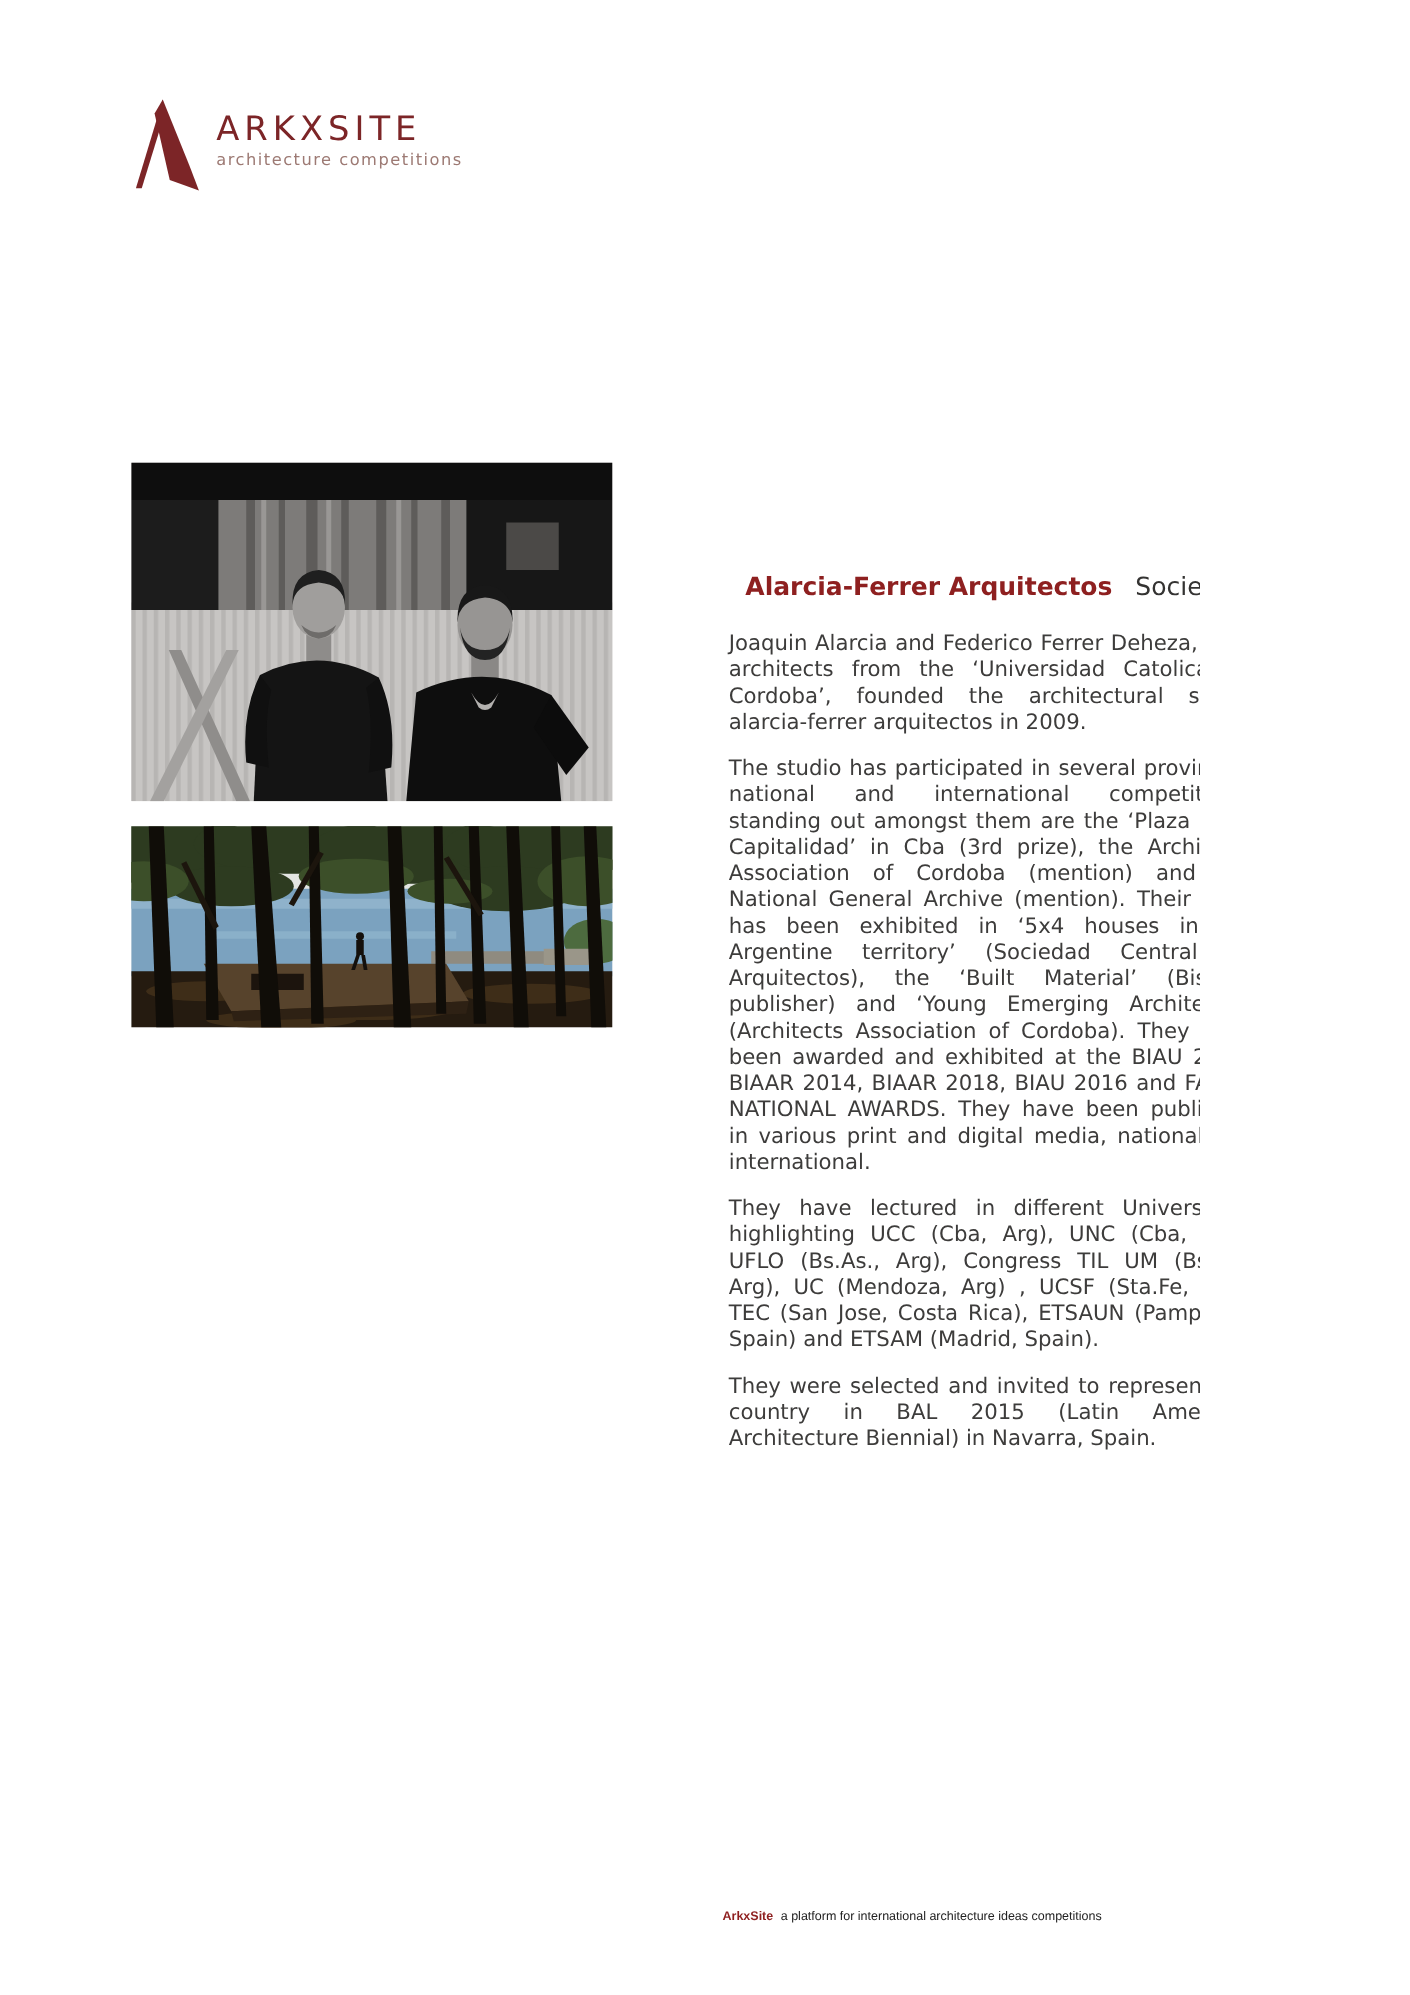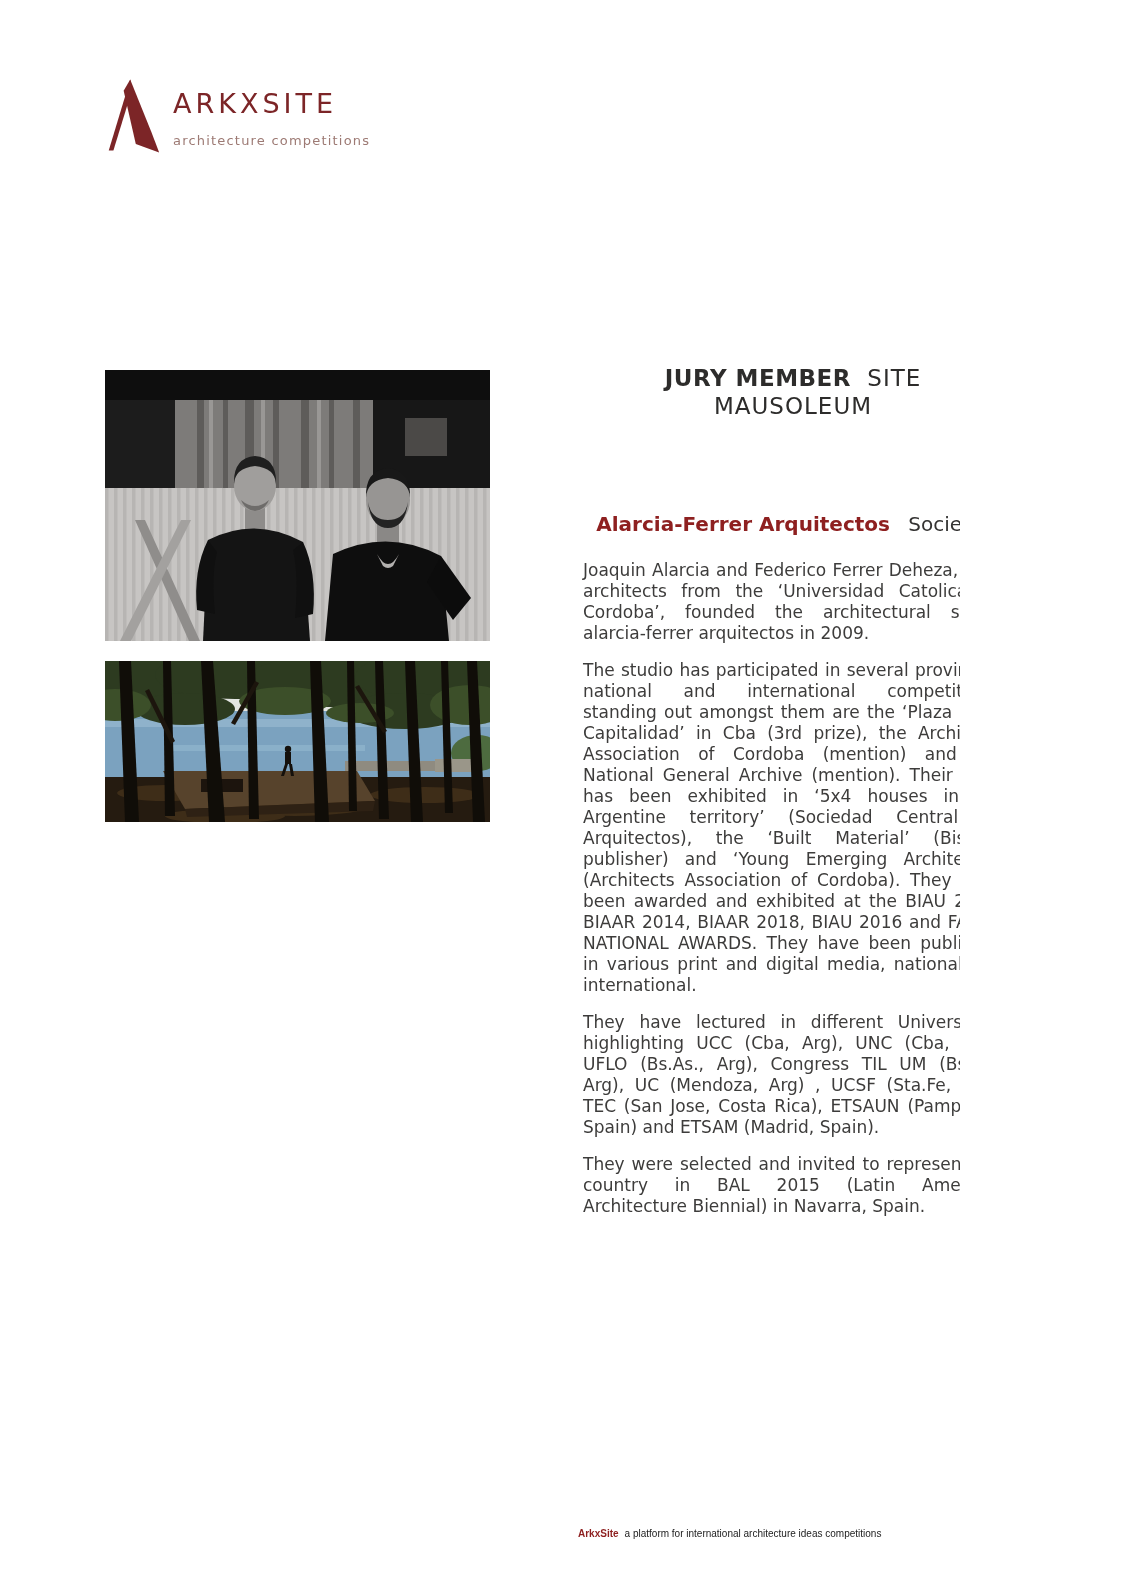--- a/index.html
+++ b/index.html
@@ -14,21 +14,21 @@
   
   .logo-block{position:absolute;left:105px;top:78px;display:flex;align-items:flex-start;}
   .logo-mark{width:56px;height:76px;display:block;}
   .logo-text{margin-left:12px;margin-top:12px;}
   .logo-wordmark{
     font-size:27px;font-weight:400;letter-spacing:4px;
     color:#7c2527;line-height:1;
   }
   .logo-tagline{
     font-size:13px;font-weight:400;letter-spacing:1.2px;
-    color:#9d7a74;margin-top:16px;
+    color:#9d7a74;margin-top:4px;
   }
   
   .photo-column{position:absolute;left:105px;top:370px;width:385px;}
   .photo{display:block;width:385px;}
   .photo-portrait{height:271px;}
   .photo-project{height:161px;margin-top:20px;}
   .photo-caption{
     margin-top:17px;font-size:16px;color:#3b3a39;
     white-space:pre-wrap;letter-spacing:0.2px;
   }
@@ -188,24 +188,20 @@
       <g fill="#1c150d">
         <polygon points="40,30 44,28 70,80 66,83"></polygon>
         <polygon points="150,20 154,22 130,64 126,62"></polygon>
         <polygon points="250,26 254,24 282,70 278,72"></polygon>
       </g>
     </svg>
 
   </aside>
 
   <main class="text-column">
-    <div class="title-line">
-      <span class="title-bold">JURY MEMBER</span>
-      <span class="title-regular">SITE MAUSOLEUM</span>
-    </div>
 
     <div class="name-line">
       <span class="studio-name">Alarcia-Ferrer Arquitectos</span>
       <span class="country">Sociedad</span>
     </div>
 
     <div class="body-copy">
       <p>Joaquin Alarcia and Federico Ferrer Deheza, both architects from the ‘Universidad Catolica de Cordoba’, founded the architectural studio alarcia-ferrer arquitectos in 2009.</p>
       <p>The studio has participated in several provincial, national and international competitions, standing out amongst them are the ‘Plaza de la Capitalidad’ in Cba (3rd prize), the Architects Association of Cordoba (mention) and the National General Archive (mention).  Their work has been exhibited in ‘5x4 houses in the Argentine territory’ (Sociedad Central de Arquitectos), the ‘Built Material’ (Bisman publisher) and ‘Young Emerging Architects?’ (Architects Association of Cordoba). They have been awarded and exhibited at the BIAU 2014, BIAAR 2014, BIAAR 2018, BIAU 2016 and FADEA NATIONAL AWARDS. They have been published in various print and digital media, national and international.</p>
       <p>They have lectured in different Universities, highlighting UCC (Cba, Arg), UNC (Cba, Arg), UFLO (Bs.As., Arg), Congress TIL UM (Bs.As., Arg), UC (Mendoza, Arg) , UCSF (Sta.Fe, Arg), TEC (San Jose, Costa Rica), ETSAUN (Pamplona, Spain) and ETSAM (Madrid, Spain).</p>

